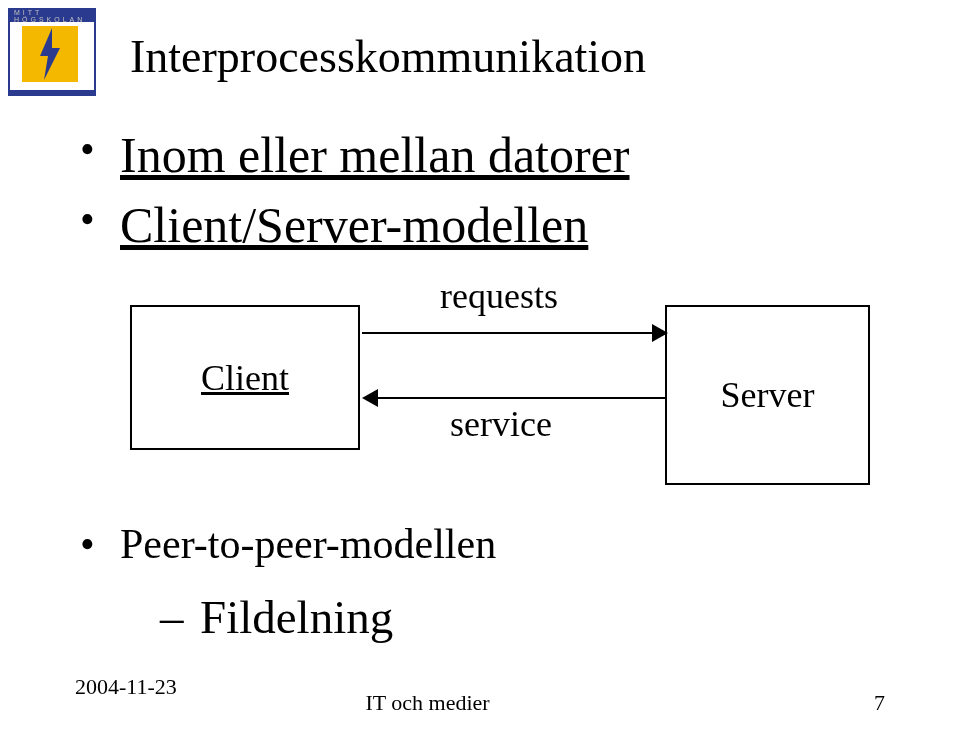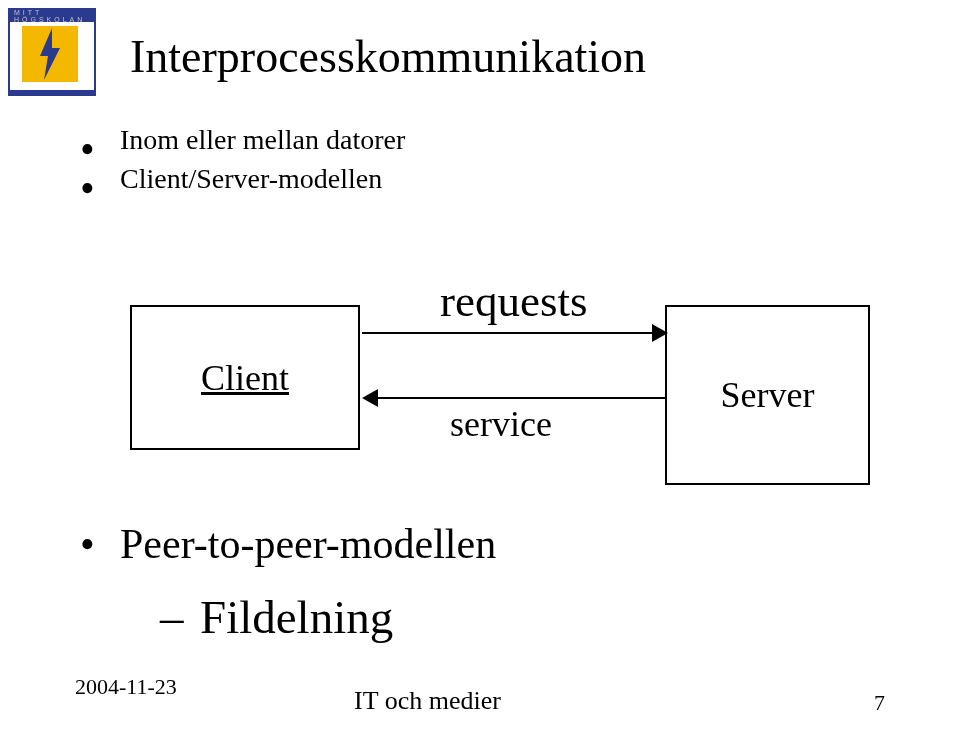--- a/index.html
+++ b/index.html
@@ -79,24 +79,25 @@
       font-size: 46px;
       font-weight: normal;
     }
     .bullet-list {
       position: absolute;
       top: 120px;
       left: 80px;
       list-style: none;
     }
     .bullet-list li {
-      font-size: 28px;
+      font-size: 50px;
       line-height: 1.4;
       position: relative;
       padding-left: 40px;
+      text-decoration: underline;
     }
     .bullet-list li::before {
       content: "•";
       position: absolute;
       left: 0;
       top: 0;
       font-size: 42px;
     }
     .bullet-list-2 {
       position: absolute;
@@ -159,21 +160,21 @@
       border: 2px solid #000;
       display: flex;
       align-items: center;
       justify-content: center;
       font-size: 36px;
     }
     .label-requests {
       position: absolute;
       top: 0px;
       left: 310px;
-      font-size: 45px;
+      font-size: 36px;
     }
     .label-service {
       position: absolute;
       top: 128px;
       left: 320px;
       font-size: 36px;
     }
     .arrow-line-top {
       position: absolute;
       top: 57px;
@@ -216,21 +217,21 @@
       left: 75px;
       font-size: 22px;
       text-align: center;
     }
     .footer-center {
       position: absolute;
       bottom: 22px;
       left: 0;
       width: 855px;
       text-align: center;
-      font-size: 26px;
+      font-size: 22px;
     }
     .footer-page {
       position: absolute;
       bottom: 22px;
       right: 75px;
       font-size: 22px;
     }
   </style>
 </head>
 <body>

